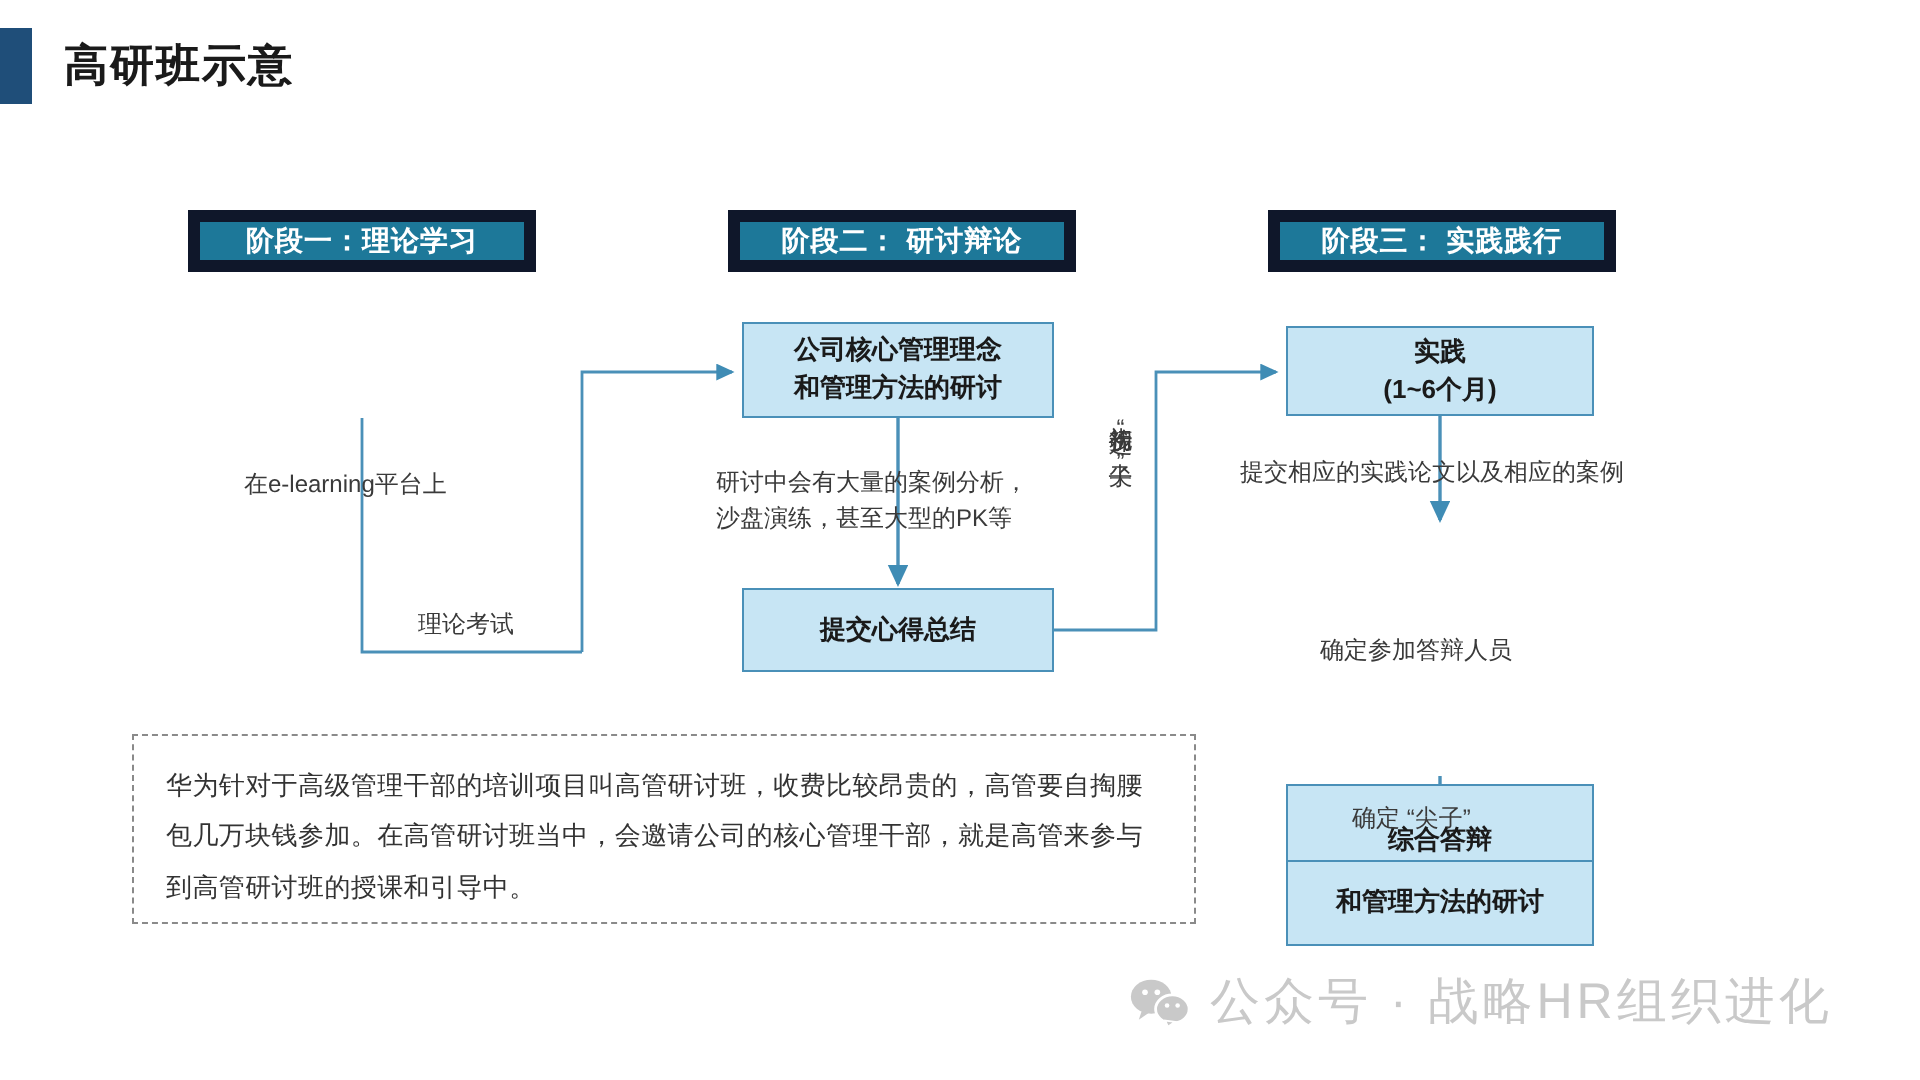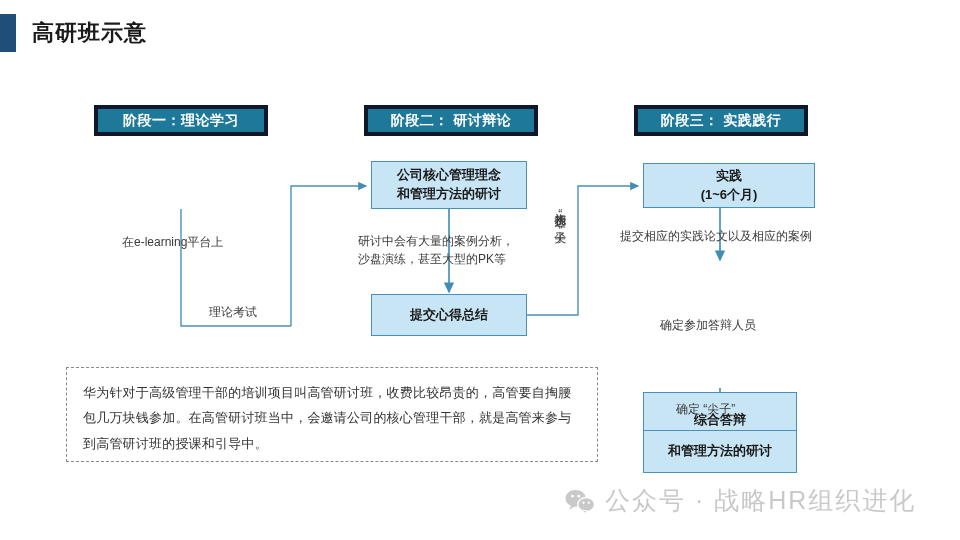--- a/index.html
+++ b/index.html
@@ -37,21 +37,21 @@
     font-weight: bold;
     color: #1a1a1a;
     letter-spacing: 1px;
     white-space: nowrap;
   }
 
   
   .stage-header {
     position: absolute;
     background: #1d7899;
-    border: 4px solid #0f172a;
+    border: 6px solid #0f172a;
     box-sizing: border-box;
     color: #ffffff;
     font-size: 14px;
     font-weight: bold;
     display: flex;
     align-items: center;
     justify-content: center;
     letter-spacing: 0.5px;
     white-space: nowrap;
   }
@@ -169,21 +169,21 @@
 
   <div class="pbox" style="left:371px; top:161px; width:156px; height:48px;">
     <span>公司核心管理理念</span>
     <span>和管理方法的研讨</span>
   </div>
 
   <div class="pbox" style="left:371px; top:294px; width:156px; height:42px;">
     <span>提交心得总结</span>
   </div>
 
-  <div class="pbox" style="left:643px; top:163px; width:172px; height:45px;">
+  <div class="pbox" style="left:643px; top:163px; width:154px; height:45px;">
     <span>实践</span>
     <span>(1~6个月)</span>
   </div>
 
 
   <div class="pbox" style="left:643px; top:345px; width:154px; height:57px;margin-top:47px;">
     <span>综合答辩</span>
   </div>
 
   <div class="pbox" style="left:643px; top:430px; width:154px; height:43px;">

